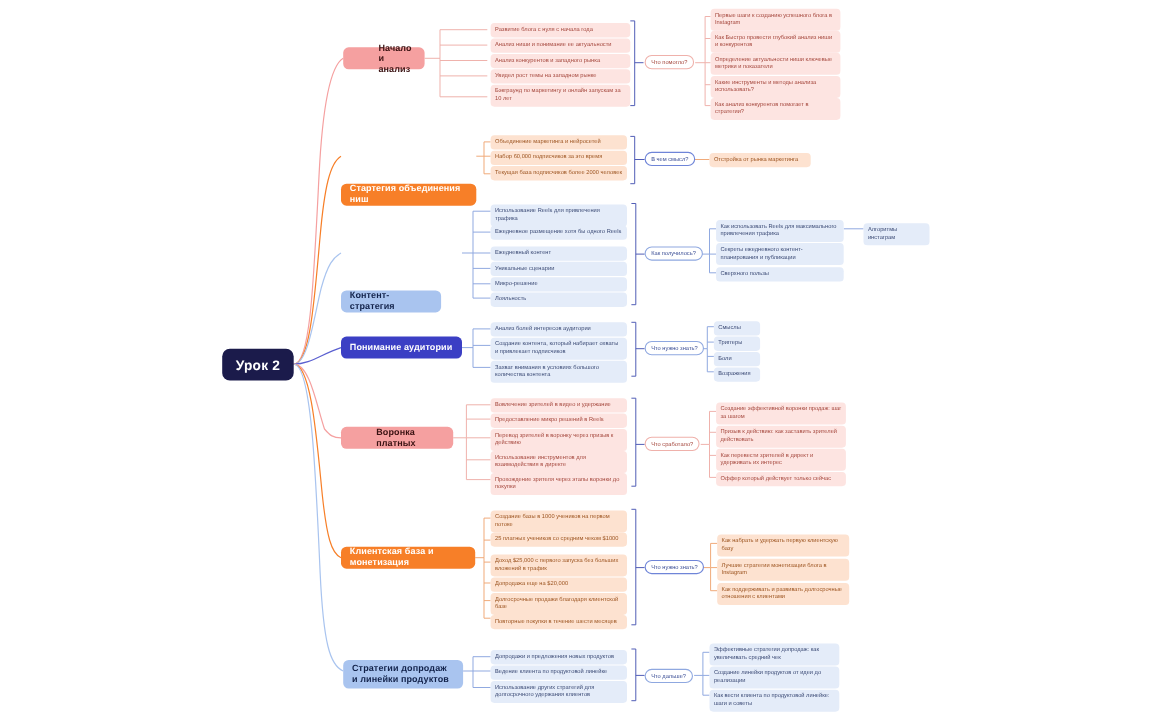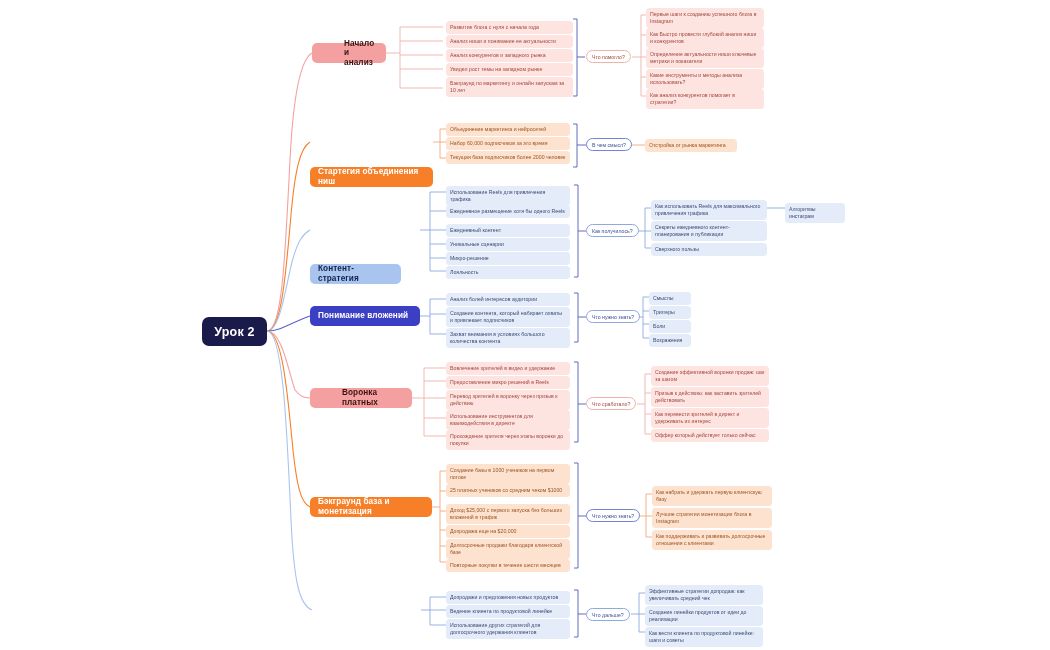--- a/index.html
+++ b/index.html
@@ -275,21 +275,21 @@
   <div class="pill p-blue" style="left:586px; top:224px;">
       <span>Как получилось?</span>
     </div>
 
   <div class="ans l-blue" style="left:651px; top:200px; width:116px;"><span>Как использовать Reels для максимального привлечения трафика</span></div>
   <div class="ans l-blue" style="left:651px; top:221px; width:116px;"><span>Секреты ежедневного контент-планирования и публикации</span></div>
   <div class="ans l-blue" style="left:651px; top:243px; width:116px;"><span>Сверхного пользы</span></div>
   <div class="leafx l-blue" style="left:785px; top:203px; width:60px;"><span>Алгоритмы инстаграм</span></div>
 
   <div class="branch-head c-blue2" style="left:310px; top:306px; width:110px;">
-    <span>Понимание вложений</span>
+    <span>Понимание аудитории</span>
   </div>
   <div class="leaf l-blue" style="left:446px; top:293px; width:124px;"><span>Анализ болей интересов аудитории</span></div>
   <div class="leaf l-blue" style="left:446px; top:307px; width:124px;"><span>Создание контента, который набирает охваты и привлекает подписчиков</span></div>
   <div class="leaf l-blue" style="left:446px; top:328px; width:124px;"><span>Захват внимания в условиях большого количества контента</span></div>
 
   <div class="pill p-blue" style="left:586px; top:310px;">
       <span>Что нужно знать?</span>
     </div>
 
   <div class="ans l-blue" style="left:649px; top:292px; width:42px;"><span>Смыслы</span></div>
@@ -309,37 +309,40 @@
   <div class="pill p-pink" style="left:586px; top:397px;">
       <span>Что сработало?</span>
     </div>
 
   <div class="ans l-pink" style="left:651px; top:366px; width:118px;"><span>Создание эффективной воронки продаж: шаг за шагом</span></div>
   <div class="ans l-pink" style="left:651px; top:387px; width:118px;"><span>Призыв к действию: как заставить зрителей действовать</span></div>
   <div class="ans l-pink" style="left:651px; top:408px; width:118px;"><span>Как перевести зрителей в директ и удерживать их интерес</span></div>
   <div class="ans l-pink" style="left:651px; top:429px; width:118px;"><span>Оффер который действует только сейчас</span></div>
 
   <div class="branch-head c-org" style="left:310px; top:497px; width:122px;">
-    <span>Бэкграунд база и монетизация</span>
+    <span>Клиентская база и монетизация</span>
   </div>
   <div class="leaf l-org" style="left:446px; top:464px; width:124px;"><span>Создание базы в 1000 учеников на первом потоке</span></div>
   <div class="leaf l-org" style="left:446px; top:484px; width:124px;"><span>25 платных учеников со средним чеком $1000</span></div>
   <div class="leaf l-org" style="left:446px; top:504px; width:124px;"><span>Доход $25,000 с первого запуска без больших вложений в трафик</span></div>
   <div class="leaf l-org" style="left:446px; top:525px; width:124px;"><span>Допродажа еще на $20,000</span></div>
   <div class="leaf l-org" style="left:446px; top:539px; width:124px;"><span>Долгосрочные продажи благодаря клиентской базе</span></div>
   <div class="leaf l-org" style="left:446px; top:559px; width:124px;"><span>Повторные покупки в течение шести месяцев</span></div>
 
   <div class="pill p-org" style="left:586px; top:509px;">
       <span>Что нужно знать?</span>
     </div>
 
   <div class="ans l-org" style="left:652px; top:486px; width:120px;"><span>Как набрать и удержать первую клиентскую базу</span></div>
   <div class="ans l-org" style="left:652px; top:508px; width:120px;"><span>Лучшие стратегии монетизации блога в Instagram</span></div>
   <div class="ans l-org" style="left:652px; top:530px; width:120px;"><span>Как поддерживать и развивать долгосрочные отношения с клиентами</span></div>
 
+  <div class="branch-head two-line c-blue3" style="left:312px; top:600px; width:109px;">
+    <span>Стратегии допродаж и линейки продуктов</span>
+  </div>
   <div class="leaf l-blue" style="left:446px; top:591px; width:124px;"><span>Допродажи и предложения новых продуктов</span></div>
   <div class="leaf l-blue" style="left:446px; top:605px; width:124px;"><span>Ведение клиента по продуктовой линейке</span></div>
   <div class="leaf l-blue" style="left:446px; top:619px; width:124px;"><span>Использование других стратегий для долгосрочного удержания клиентов</span></div>
 
   <div class="pill p-blue" style="left:586px; top:608px;">
       <span>Что дальше?</span>
     </div>
 
   <div class="ans l-blue" style="left:645px; top:585px; width:118px;"><span>Эффективные стратегии допродаж: как увеличивать средний чек</span></div>
   <div class="ans l-blue" style="left:645px; top:606px; width:118px;"><span>Создание линейки продуктов от идеи до реализации</span></div>

